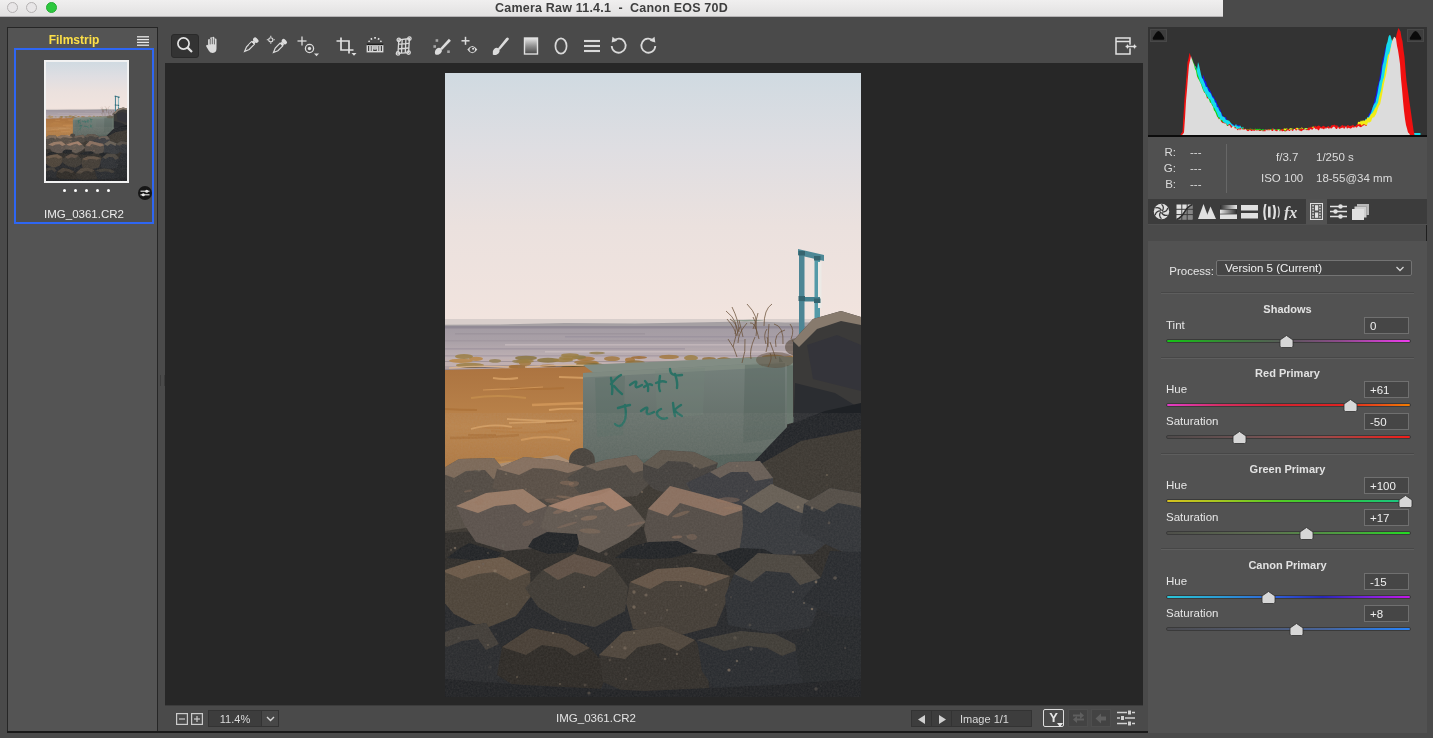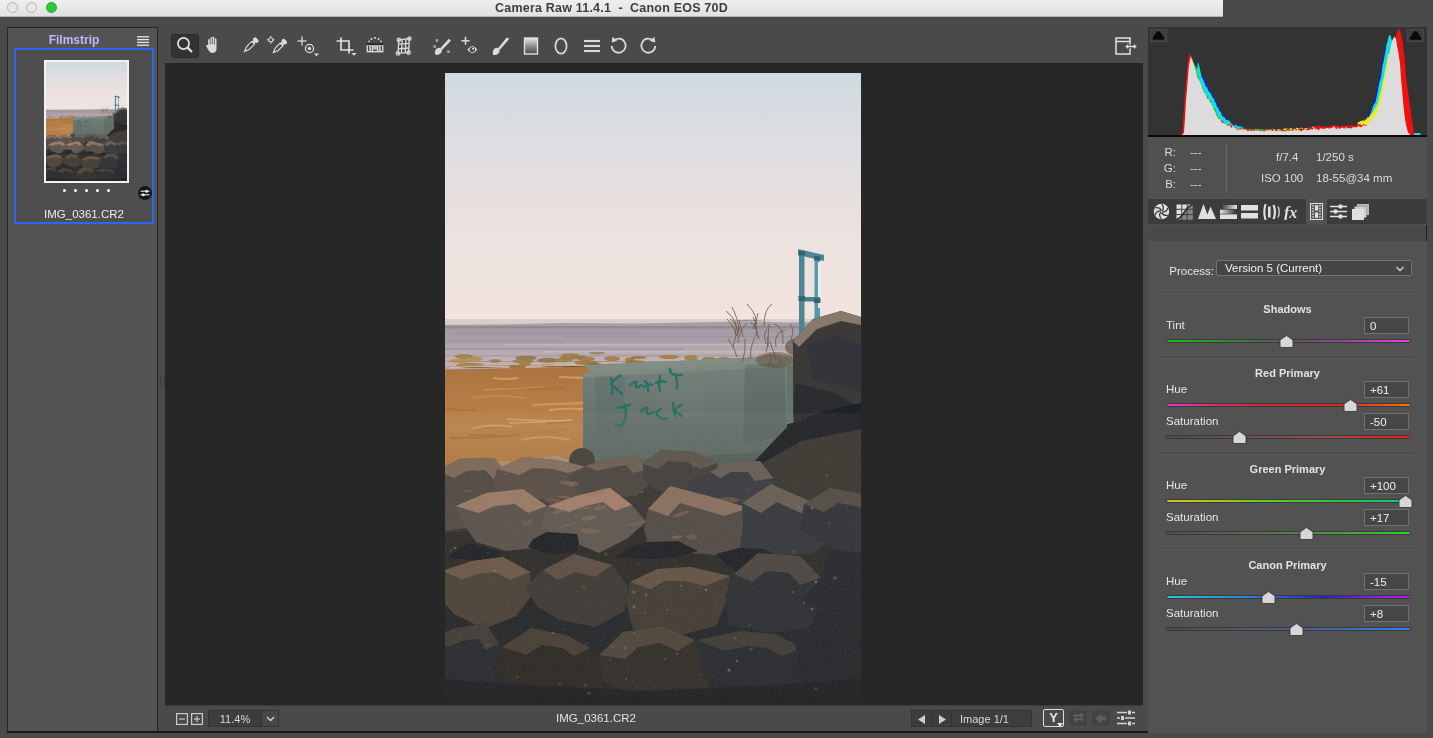--- a/index.html
+++ b/index.html
@@ -4,21 +4,21 @@
 *{margin:0;padding:0;box-sizing:border-box}
 html,body{width:1433px;height:738px;overflow:hidden}
 body{position:relative;background:#4a4a4a;font-family:"Liberation Sans",sans-serif;-webkit-font-smoothing:antialiased}
 .abs{position:absolute}
 
 #titlebar{position:absolute;left:0;top:0;width:1223px;height:17px;background:linear-gradient(#f0efef,#e2e1e1);border-bottom:1px solid #b5b3b5}
 #titlebar .tl{position:absolute;top:2px;width:11px;height:11px;border-radius:50%}
 #title-text{position:absolute;left:0;top:0;width:100%;text-align:center;font-size:12.5px;font-weight:bold;color:#3e3e3e;line-height:16px;letter-spacing:.2px}
 
 #filmstrip{position:absolute;left:7px;top:27px;width:151px;height:706px;background:#545454;border:1px solid #262626}
-#fs-title{position:absolute;top:5px;left:0;width:100%;padding-right:17px;text-align:center;color:#c4b5fd;font-size:12px;font-weight:bold}
+#fs-title{position:absolute;top:5px;left:0;width:100%;padding-right:17px;text-align:center;color:#fde047;font-size:12px;font-weight:bold}
 #fs-burger{position:absolute;right:8px;top:8px}
 #thumbsel{position:absolute;left:6px;top:20px;width:140px;height:176px;background:#4e4e4e;border:2px solid #2e66f3}
 #thumbframe{position:absolute;left:28px;top:10px;width:85px;height:123px;border:2px solid #f2f2f2;background:#888}
 #thumbdots{position:absolute;left:26px;top:139px;width:89px;text-align:center;line-height:0;font-size:0}
 #thumbdots i{display:inline-block;width:3px;height:3px;background:#fff;border-radius:50%;margin:0 4px}
 #thumbbadge{position:absolute;left:122px;top:136px;width:14px;height:14px;border-radius:50%;background:#161616}
 #thumbname{position:absolute;left:0;top:158px;width:100%;text-align:center;color:#ececec;font-size:11.5px}
 #grip{position:absolute;left:160px;top:375px;width:5px;height:11px;border-left:1px solid #3c3c3c;border-right:1px solid #3c3c3c}
 .tool{position:absolute;top:35px}
 #tool-zoom{position:absolute;left:171px;top:34px;width:28px;height:24px;background:#333;border:1px solid #2a2a2a;border-radius:3px}
@@ -714,21 +714,21 @@
     <div class="abs" style="left:0;top:108px;width:279px;height:2px;background:#0c0c0c"></div>
   </div>
   <div id="rgbinfo">
     <div class="abs" style="left:14px;top:9px;width:14px;text-align:right">R:</div>
     <div class="abs" style="left:14px;top:25px;width:14px;text-align:right">G:</div>
     <div class="abs" style="left:14px;top:41px;width:14px;text-align:right">B:</div>
     <div class="abs" style="left:42px;top:9px">---</div>
     <div class="abs" style="left:42px;top:25px">---</div>
     <div class="abs" style="left:42px;top:41px">---</div>
     <div class="abs" style="left:78px;top:7px;width:1px;height:49px;background:#676767"></div>
-    <div class="abs" style="left:128px;top:14px">f/7.4</div>
+    <div class="abs" style="left:128px;top:14px">f/3.7</div>
     <div class="abs" style="left:168px;top:14px">1/250 s</div>
     <div class="abs" style="left:113px;top:35px">ISO 100</div>
     <div class="abs" style="left:168px;top:35px">18-55@34 mm</div>
   </div>
   <div id="tabbar">
     <div class="abs" style="left:158px;top:0;width:21px;height:25px;background:#525252"></div>
 <svg class="abs" style="left:4.9px;top:4.0px" width="17" height="17" viewBox="0 0 17 17">
         <circle cx="8.5" cy="8.5" r="7.7" fill="#e0e0e0"></circle>
         <g stroke="#3c3c3c" stroke-width="1.25" fill="none">
           <path d="M8.5,1.3 Q11.8,4.2 9.3,8.1" transform="rotate(0 8.5 8.5)"></path>

